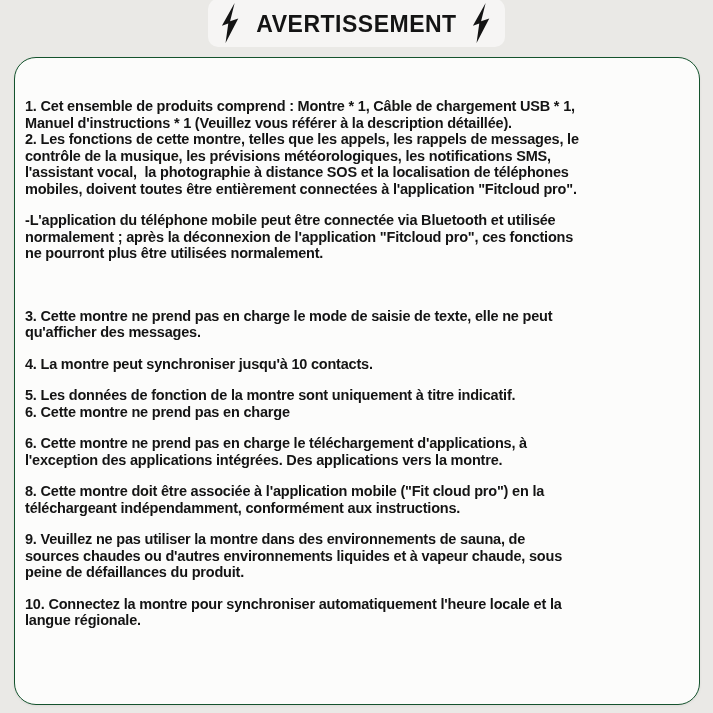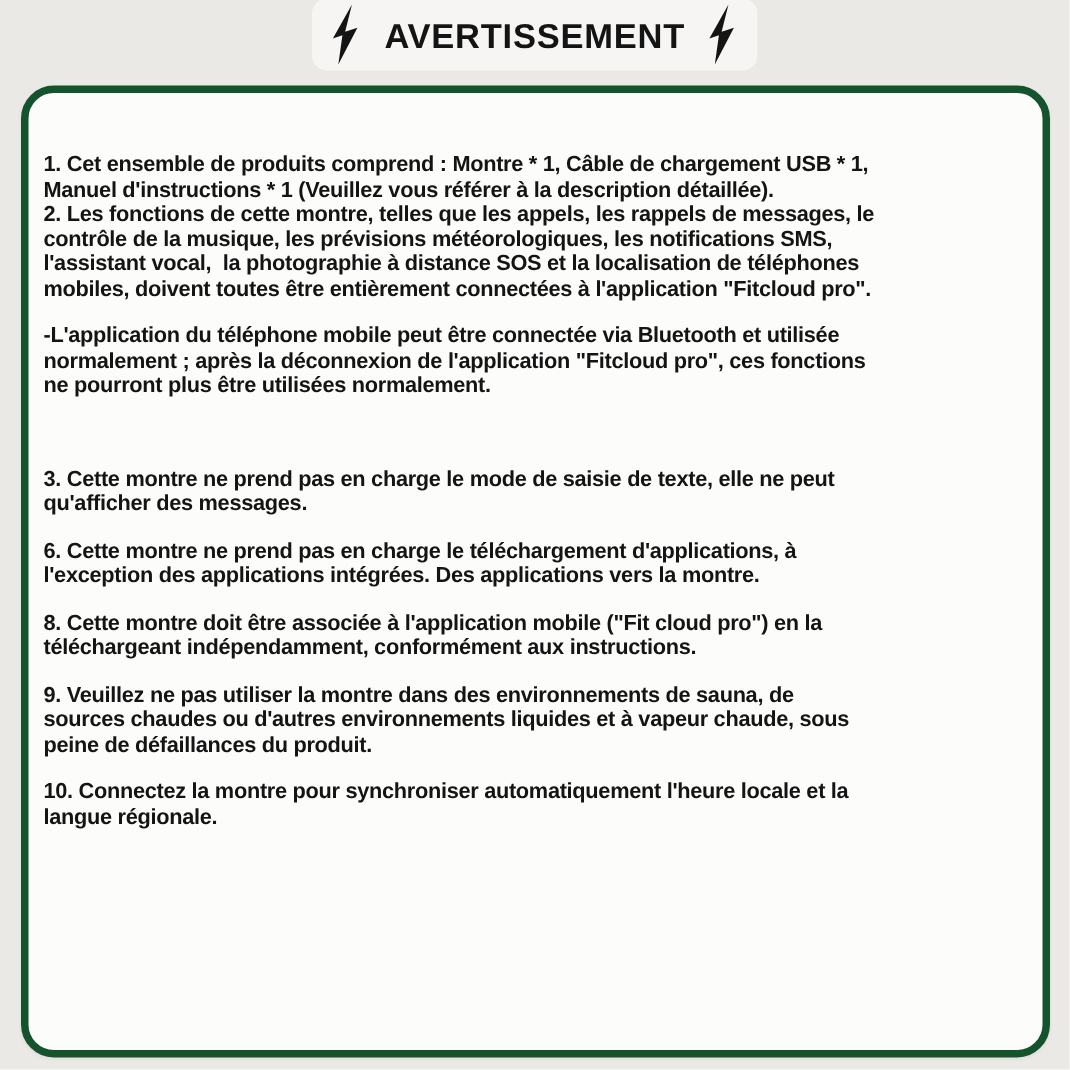--- a/index.html
+++ b/index.html
@@ -54,21 +54,21 @@
   }
   .bolt svg { width: 100%; height: 100%; }
   
   .card {
     position: absolute;
     left: 14px;
     right: 13px;
     top: 57px;
     bottom: 8px;
     background: #fcfcfb;
-    border: 5px solid #14532d;
+    border: 1px solid #14532d;
     border-radius: 22px;
     box-shadow: 0 1px 3px rgba(0,0,0,0.06);
     padding: 40px 10px 16px 10px;
     box-sizing: border-box;
     overflow: hidden;
   }
   .para {
     margin: 0 0 15px 0;
     font-size: 14.5px;
     font-weight: bold;
@@ -108,20 +108,23 @@
 Manuel d'instructions * 1 (Veuillez vous référer à la description détaillée).
 2. Les fonctions de cette montre, telles que les appels, les rappels de messages, le
 contrôle de la musique, les prévisions météorologiques, les notifications SMS,
 l'assistant vocal,  la photographie à distance SOS et la localisation de téléphones
 mobiles, doivent toutes être entièrement connectées à l'application "Fitcloud pro".</p>
     <p class="para">-L'application du téléphone mobile peut être connectée via Bluetooth et utilisée
 normalement ; après la déconnexion de l'application "Fitcloud pro", ces fonctions
 ne pourront plus être utilisées normalement.</p>
     <p class="para gap-large">3. Cette montre ne prend pas en charge le mode de saisie de texte, elle ne peut
 qu'afficher des messages.</p>
+    <p class="para">4. La montre peut synchroniser jusqu'à 10 contacts.</p>
+    <p class="para">5. Les données de fonction de la montre sont uniquement à titre indicatif.
+6. Cette montre ne prend pas en charge</p>
     <p class="para">6. Cette montre ne prend pas en charge le téléchargement d'applications, à
 l'exception des applications intégrées. Des applications vers la montre.</p>
     <p class="para">8. Cette montre doit être associée à l'application mobile ("Fit cloud pro") en la
 téléchargeant indépendamment, conformément aux instructions.</p>
     <p class="para">9. Veuillez ne pas utiliser la montre dans des environnements de sauna, de
 sources chaudes ou d'autres environnements liquides et à vapeur chaude, sous
 peine de défaillances du produit.</p>
     <p class="para">10. Connectez la montre pour synchroniser automatiquement l'heure locale et la
 langue régionale.</p>
   </main>

